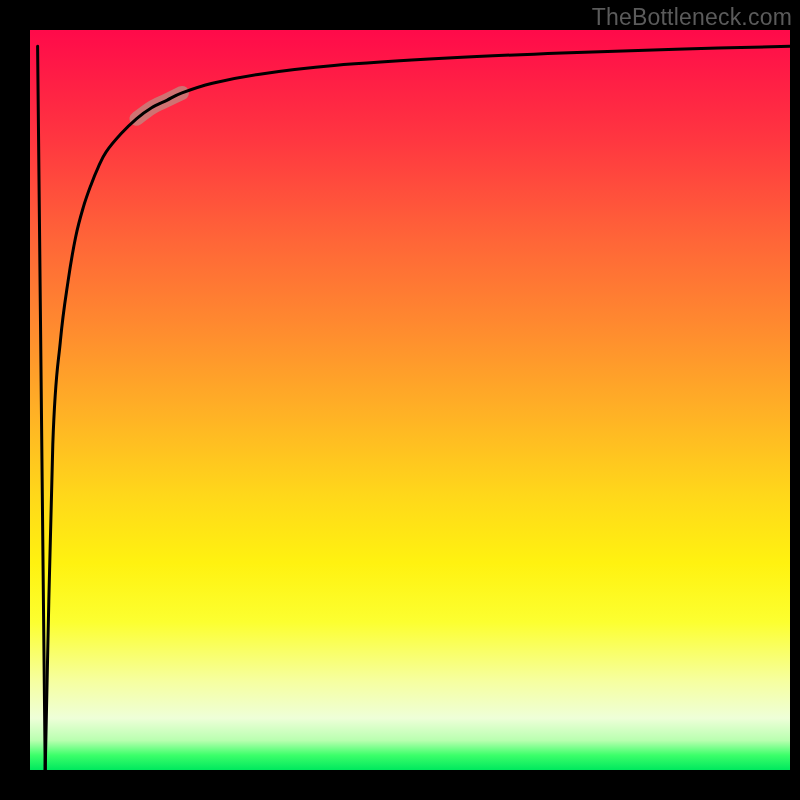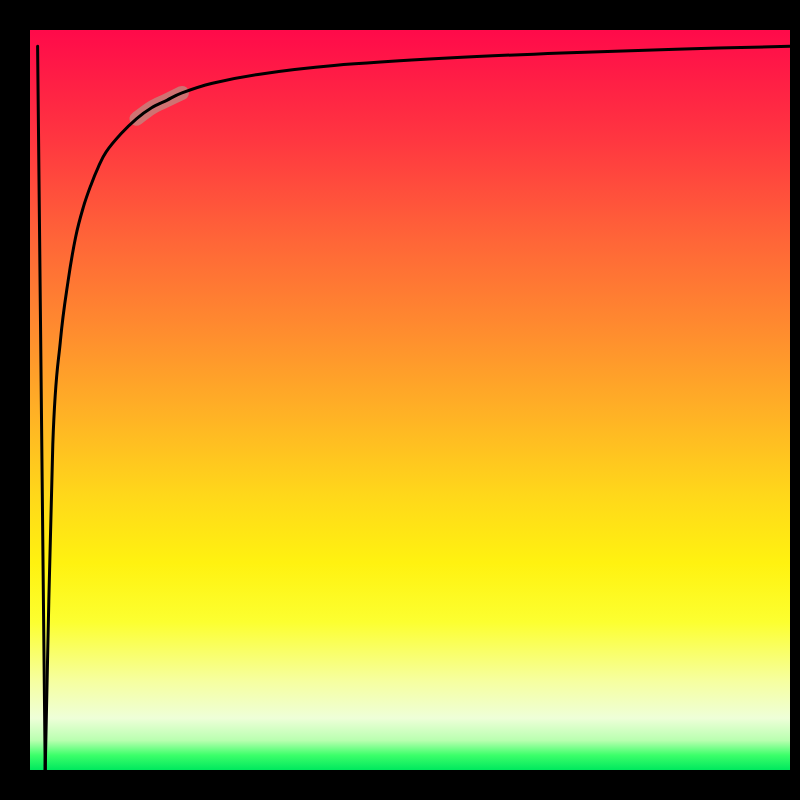--- a/index.html
+++ b/index.html
@@ -70,13 +70,14 @@
 
   <svg class="curve" viewBox="0 0 760 740" preserveAspectRatio="none">
 
     <path id="hlseg" d="M 106.40 88.80 C 108.93 86.95, 116.53 80.78, 121.60 77.70 C 126.67 74.62, 131.73 72.77, 136.80 70.30 C 141.87 67.83, 149.47 64.13, 152.00 62.90" fill="none" stroke="#c77f7a" stroke-width="14" stroke-linecap="round" opacity="0.85"></path>
 
     <path id="maincurve" d="M 15.20 740.00 C 16.47 685.73, 20.27 485.93, 22.80 414.40 C 25.33 342.87, 27.87 337.93, 30.40 310.80 C 32.93 283.67, 35.47 268.87, 38.00 251.60 C 40.53 234.33, 43.07 219.53, 45.60 207.20 C 48.13 194.87, 50.67 186.23, 53.20 177.60 C 55.73 168.97, 58.27 162.18, 60.80 155.40 C 63.33 148.62, 65.87 142.45, 68.40 136.90 C 70.93 131.35, 72.20 127.65, 76.00 122.10 C 79.80 116.55, 86.13 109.15, 91.20 103.60 C 96.27 98.05, 101.33 93.12, 106.40 88.80 C 111.47 84.48, 116.53 80.78, 121.60 77.70 C 126.67 74.62, 131.73 72.77, 136.80 70.30 C 141.87 67.83, 144.40 65.74, 152.00 62.90 C 159.60 60.06, 169.73 56.36, 182.40 53.28 C 195.07 50.20, 207.73 47.36, 228.00 44.40 C 248.27 41.44, 272.33 38.23, 304.00 35.52 C 335.67 32.81, 380.00 30.22, 418.00 28.12 C 456.00 26.02, 494.00 24.42, 532.00 22.94 C 570.00 21.46, 608.00 20.35, 646.00 19.24 C 684.00 18.13, 741.00 16.77, 760.00 16.28" fill="none" stroke="#000" stroke-width="3" stroke-linecap="round"></path>
 
     <path id="dip" d="M 7.60 16.28 Q 10.40 378.14 15.20 740.00" fill="none" stroke="#000" stroke-width="3" stroke-linecap="round"></path>
   </svg>
 
+  <div class="watermark">TheBottleneck.com</div>
 </div>
 
 </body></html>

